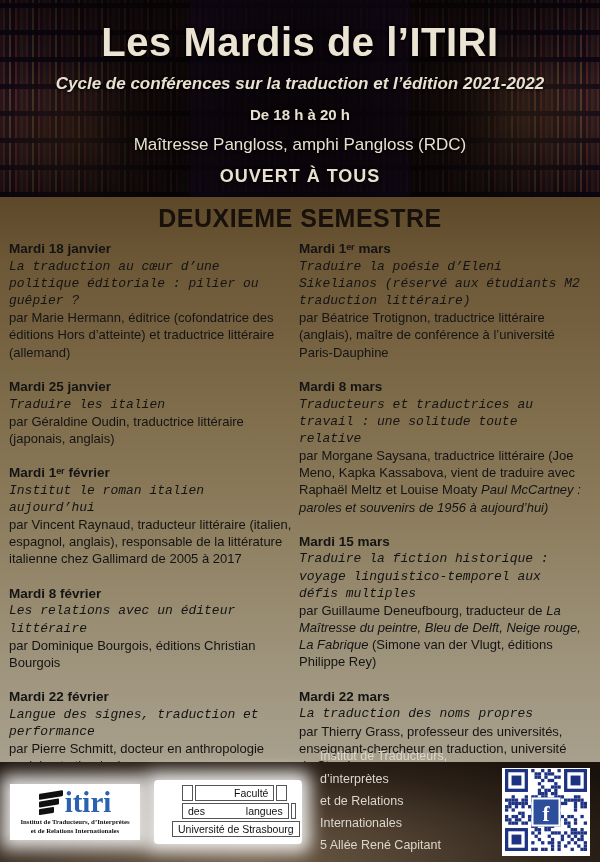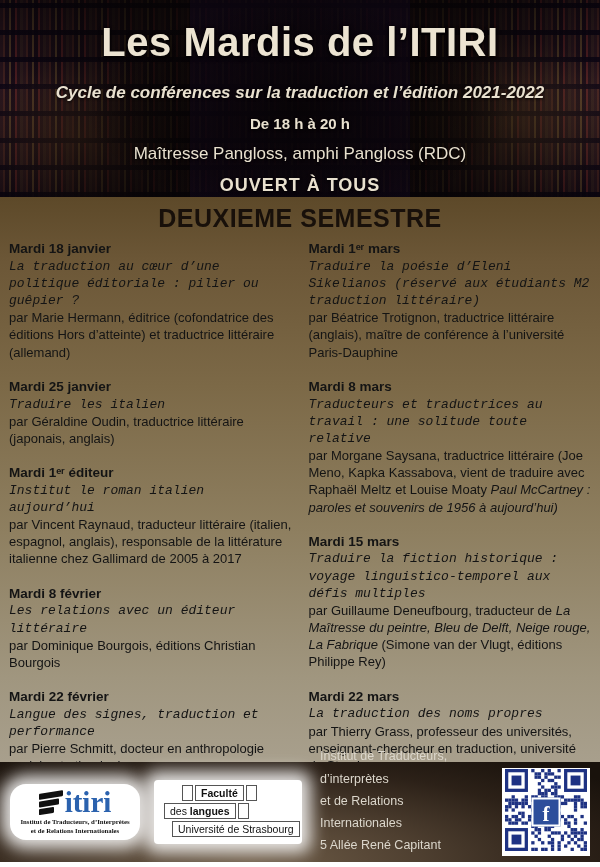--- a/index.html
+++ b/index.html
@@ -20,60 +20,60 @@
   .header-glow-right{position:absolute;right:-30px;bottom:-10px;width:240px;height:170px;
      background:radial-gradient(ellipse,rgba(224,160,70,.34) 0%,rgba(0,0,0,0) 70%);}
   .header-vignette{position:absolute;inset:0;
      background:
        radial-gradient(ellipse 46% 70% at 50% 55%, rgba(4,2,1,.72) 0%, rgba(4,2,1,.35) 55%, rgba(0,0,0,0) 78%),
        linear-gradient(90deg, rgba(0,0,0,.30) 0%, rgba(5,3,2,.72) 22%, rgba(5,3,2,.82) 50%, rgba(5,3,2,.72) 78%, rgba(0,0,0,.25) 100%),
        linear-gradient(180deg, rgba(0,0,0,.55) 0%, rgba(0,0,0,.15) 45%, rgba(0,0,0,.45) 100%);}
   .header-content{position:relative;z-index:3;text-align:center;color:#e9e1cf;padding-top:20px;}
   .title{margin:0;font-size:40px;font-weight:bold;letter-spacing:.5px;color:#ece4d2;
          text-shadow:0 2px 5px rgba(0,0,0,.95),0 0 2px rgba(0,0,0,.9);}
-  .subtitle{margin:18px 0 0;font-size:17px;font-weight:bold;font-style:italic;
+  .subtitle{margin:9px 0 0;font-size:17px;font-weight:bold;font-style:italic;
             text-shadow:0 1px 3px rgba(0,0,0,.95);}
   .time{margin:12px 0 12px;font-size:15px;font-weight:bold;text-shadow:0 1px 3px rgba(0,0,0,.95);}
   .location{margin:10px 0 0;font-size:17px;text-shadow:0 1px 3px rgba(0,0,0,.95);}
   .open{margin:11px 0 0;font-size:18px;font-weight:bold;letter-spacing:1px;
         text-shadow:0 1px 3px rgba(0,0,0,.95);}
 
   
   .pbody{position:absolute;top:197px;left:0;width:600px;height:728px;
      background:linear-gradient(180deg,#5d4929 0%,#6c5737 9%,#7c6947 26%,#8e7f60 46%,#a0967f 66%,#ada595 85%,#b5ae9f 100%);}
   .semester{margin:7px 0 3px;text-align:center;font-size:25px;font-weight:bold;
             letter-spacing:.5px;color:#18100a;}
-  .columns{display:flex;gap:16px;padding:4px 8px 0 9px;}
+  .columns{display:flex;gap:6px;padding:4px 8px 0 9px;}
   .col{width:284px;display:flex;flex-direction:column;gap:17px;}
   .event{font-size:13px;line-height:1.32;color:#141414;}
   .ev-date{font-weight:bold;font-size:13.5px;}
   .ev-title{font-style:italic;font-family:Liberation Mono, monospace;}
   .run-italic{font-style:italic;}
 
   
   .footer{position:absolute;top:762px;left:0;width:600px;height:100px;
      background:radial-gradient(ellipse 75% 130% at 42% 100%, #6e5c47 0%, #4e3f30 38%, #2c2118 72%, #19120c 100%);
      display:flex;align-items:center;gap:14px;padding:0 10px;box-sizing:border-box;}
-  .logo-card{background:#ffffff;border-radius:16px;
+  .logo-card{background:#ffffff;border-radius:0;
      box-shadow:0 0 16px 9px rgba(255,255,255,.85);}
   .itiri-logo{width:122px;text-align:center;padding:5px 4px 4px;}
   .itiri-row{display:flex;align-items:center;justify-content:center;gap:2px;}
   .flag{display:flex;flex-direction:column;gap:2px;}
   .flag span{display:block;height:6px;background:#101010;transform:skewY(-9deg);border-radius:1px;}
   .flag .f1{width:24px;} .flag .f2{width:20px;} .flag .f3{width:15px;}
   .itiri-word{color:#2b62ae;font-weight:bold;font-size:29px;line-height:.95;
               font-family:"Liberation Serif","DejaVu Serif",serif;}
   .itiri-sub{font-family:"Liberation Serif","DejaVu Serif",serif;font-weight:bold;
              font-size:6.8px;color:#141414;line-height:1.3;margin-top:2px;}
   .fac-logo{width:136px;padding:5px 6px;font-size:10.5px;color:#111;border-radius:4px;}
   .fac-row{display:flex;gap:2px;margin-bottom:2px;align-items:stretch;}
   .fac-box{border:1px solid #555;background:#fff;padding:1px 5px;white-space:nowrap;}
   .fac-box.empty{width:9px;padding:1px 0;}
-  .fac-bold{font-weight:bold;}
-  .r1{margin-left:22px;} .r2{margin-left:4px;} .r3{margin-left:12px;align-items:flex-end;}
+  .fac-bold{font-weight:normal;padding-left:38px;}
+  .r1{margin-left:22px;} .r2{margin-left:22px;} .r3{margin-left:12px;align-items:flex-end;}
   .address{flex:1;color:#dcd7cc;font-size:12.5px;line-height:1.78;padding-left:4px;}
   .qr-wrap{position:relative;width:88px;height:88px;background:#ffffff;flex:0 0 auto;
            display:flex;align-items:center;justify-content:center;}
   .fb{position:absolute;left:50%;top:50%;transform:translate(-50%,-50%);
       width:25px;height:25px;background:#2d4e9b;border:2px solid #ffffff;
       display:flex;align-items:flex-end;justify-content:center;
       color:#ffffff;font-weight:bold;font-size:21px;line-height:.95;
       font-family:"Liberation Serif","DejaVu Serif",serif;}
   .bottom-strip{position:absolute;top:862px;left:0;width:600px;height:5px;background:#ffffff;}
 </style>
@@ -106,21 +106,21 @@
             <div class="ev-date">Mardi 18 janvier</div>
             <div class="ev-title">La traduction au cœur d’une politique éditoriale : pilier ou guêpier ?</div>
             <div class="ev-by"><span>par Marie Hermann, éditrice (cofondatrice des éditions Hors d’atteinte) et traductrice littéraire (allemand)</span></div>
           </div>
           <div class="event">
             <div class="ev-date">Mardi 25 janvier</div>
             <div class="ev-title">Traduire les italien</div>
             <div class="ev-by"><span>par Géraldine Oudin, traductrice littéraire (japonais, anglais)</span></div>
           </div>
           <div class="event">
-            <div class="ev-date">Mardi 1ᵉʳ éditeur</div>
+            <div class="ev-date">Mardi 1ᵉʳ février</div>
             <div class="ev-title">Institut le roman italien aujourd’hui</div>
             <div class="ev-by"><span>par Vincent Raynaud, traducteur littéraire (italien, espagnol, anglais), responsable de la littérature italienne chez Gallimard de 2005 à 2017</span></div>
           </div>
           <div class="event">
             <div class="ev-date">Mardi 8 février</div>
             <div class="ev-title">Les relations avec un éditeur littéraire</div>
             <div class="ev-by"><span>par Dominique Bourgois, éditions Christian Bourgois</span></div>
           </div>
           <div class="event">
             <div class="ev-date">Mardi 22 février</div>

